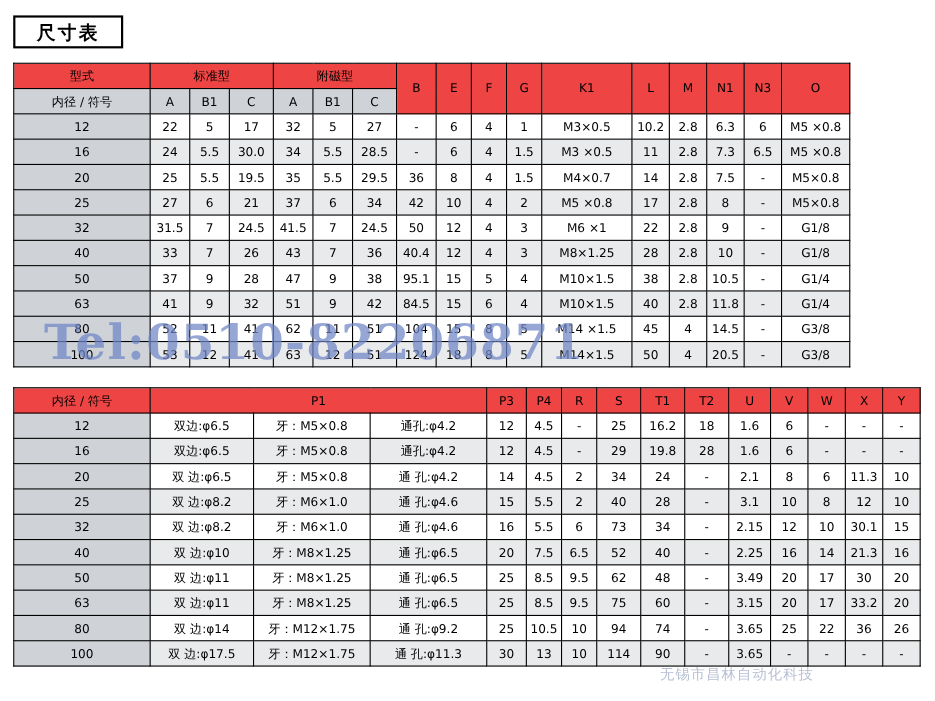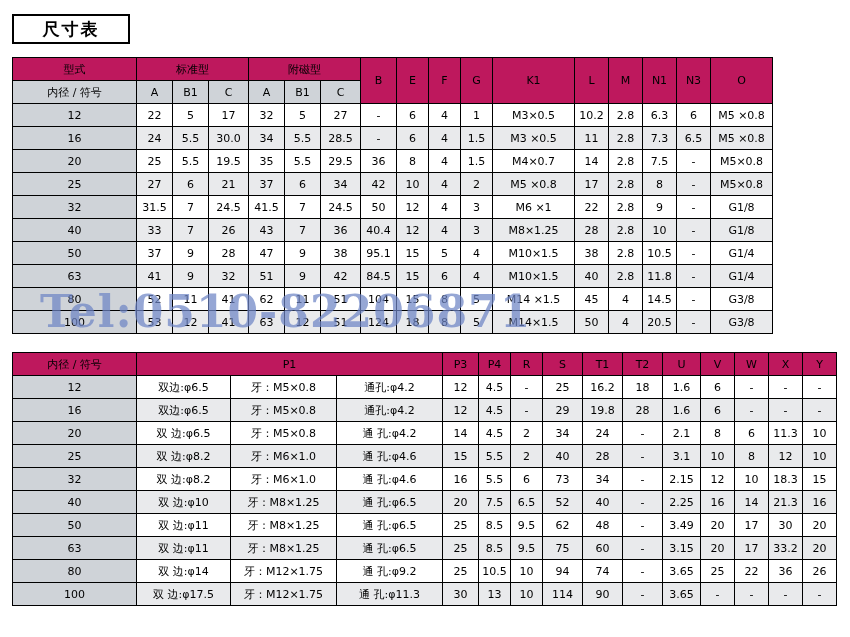--- a/index.html
+++ b/index.html
@@ -8,21 +8,21 @@
     background:#ffffff;
     font-family:"DejaVu Sans","Liberation Sans",sans-serif;
     position:relative;
     overflow:hidden;
   }
   .page{position:relative;width:850px;height:637px;}
 
   
   .title-tab{
     position:absolute;left:12px;top:14px;
-    width:118px;height:30px;
+    width:100px;height:30px;
     border:2px solid #000;
     background:#ffffff;
     display:flex;align-items:center;justify-content:center;
     font-size:17px;font-weight:bold;letter-spacing:2px;
     color:#000;
     box-sizing:border-box;
   }
 
   
   .tbl{
@@ -35,21 +35,21 @@
     border:1px solid #000;
     font-size:11px;
     text-align:center;
     vertical-align:middle;
     padding:0;
     color:#000;
     font-weight:normal;
     height:23px;
     box-sizing:border-box;
   }
-  .hdr{background:#be185d;font-weight:bold;}
+  .hdr{background:#ef4444;font-weight:bold;}
   .hdr2{background:#cfd3d8;font-weight:bold;}
   .rowlab{background:#cfd3d8;font-weight:bold;}
   .alt{background:#e9eaec;}
   .white{background:#ffffff;}
 
   #table1{top:57px;}
   #table2{top:352px;}
 
   .p1cell{text-align:center;font-size:11px;}
 
@@ -426,21 +426,21 @@
           <td class="white p1cell">通 孔:φ4.6</td>
           <td class="white">16</td>
           <td class="white">5.5</td>
           <td class="white">6</td>
           <td class="white">73</td>
           <td class="white">34</td>
           <td class="white">-</td>
           <td class="white">2.15</td>
           <td class="white">12</td>
           <td class="white">10</td>
-          <td class="white">18.3</td>
+          <td class="white">30.1</td>
           <td class="white">15</td>
         </tr>
         <tr>
           <td class="rowlab">40</td>
           <td class="alt p1cell">双 边:φ10</td>
           <td class="alt p1cell">牙：M8×1.25</td>
           <td class="alt p1cell">通 孔:φ6.5</td>
           <td class="alt">20</td>
           <td class="alt">7.5</td>
           <td class="alt">6.5</td>
@@ -518,14 +518,15 @@
           <td class="alt">3.65</td>
           <td class="alt">-</td>
           <td class="alt">-</td>
           <td class="alt">-</td>
           <td class="alt">-</td>
         </tr>
       </tbody>
   </table>
 
   <div class="wm" id="wm-tel">Tel:0510-82206871</div>
+  <div class="wm" id="wm-corp">无锡市昌林自动化科技</div>
 
 </div>
 
 </body></html>

